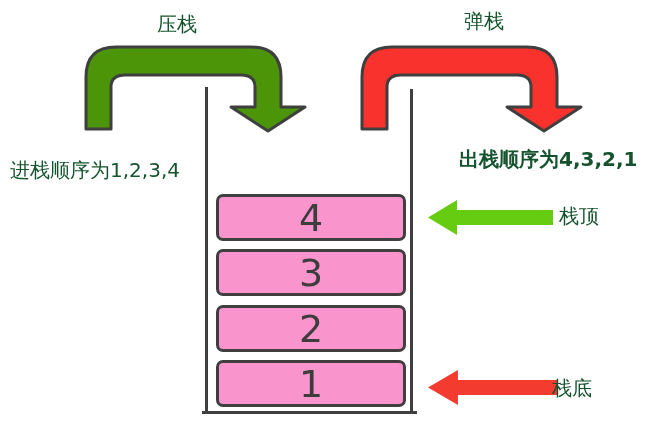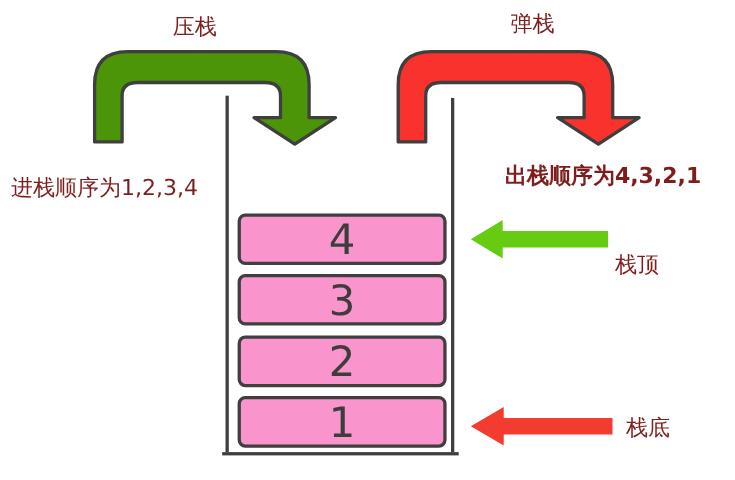--- a/index.html
+++ b/index.html
@@ -10,21 +10,21 @@
   }
   #canvas {
     position: relative;
     width: 668px;
     height: 436px;
     background: #ffffff;
     overflow: hidden;
   }
   .abs { position: absolute; }
   .label {
-    color: #7f1d1d;
+    color: #14532d;
     font-size: 20px;
     line-height: 1.1;
     white-space: nowrap;
   }
   .curve-arrow path {
     stroke: #3f3f3f;
     stroke-width: 3;
     stroke-linejoin: round;
   }
   .wall {
@@ -71,20 +71,20 @@
   <div class="abs wall" style="left:202px; top:411px; width:215px; height:3px;"></div>
 
   <div class="stack-box" style="top:194px;">4</div>
   <div class="stack-box" style="top:249px;">3</div>
   <div class="stack-box" style="top:305px;">2</div>
   <div class="stack-box" style="top:360px;">1</div>
 
   <svg class="abs" style="left:428px; top:200px;" width="125" height="35" viewBox="0 0 125 35" preserveAspectRatio="none">
     <polygon points="0,17.5 29,0 29,10 125,10 125,25 29,25 29,35" fill="#66cc11"></polygon>
   </svg>
-  <div class="abs label" style="left:559px; top:205px;margin-top:24px;">栈顶</div>
+  <div class="abs label" style="left:559px; top:205px;">栈顶</div>
 
   <svg class="abs" style="left:428px; top:370px;" width="129" height="35" viewBox="0 0 125 35" preserveAspectRatio="none">
     <polygon points="0,17.5 29,0 29,10 125,10 125,25 29,25 29,35" fill="#f43b30"></polygon>
   </svg>
-  <div class="abs label" style="left:569px; top:377px;">栈底</div>
+  <div class="abs label" style="left:552px; top:377px;">栈底</div>
 
 </div>
 
 </body></html>

